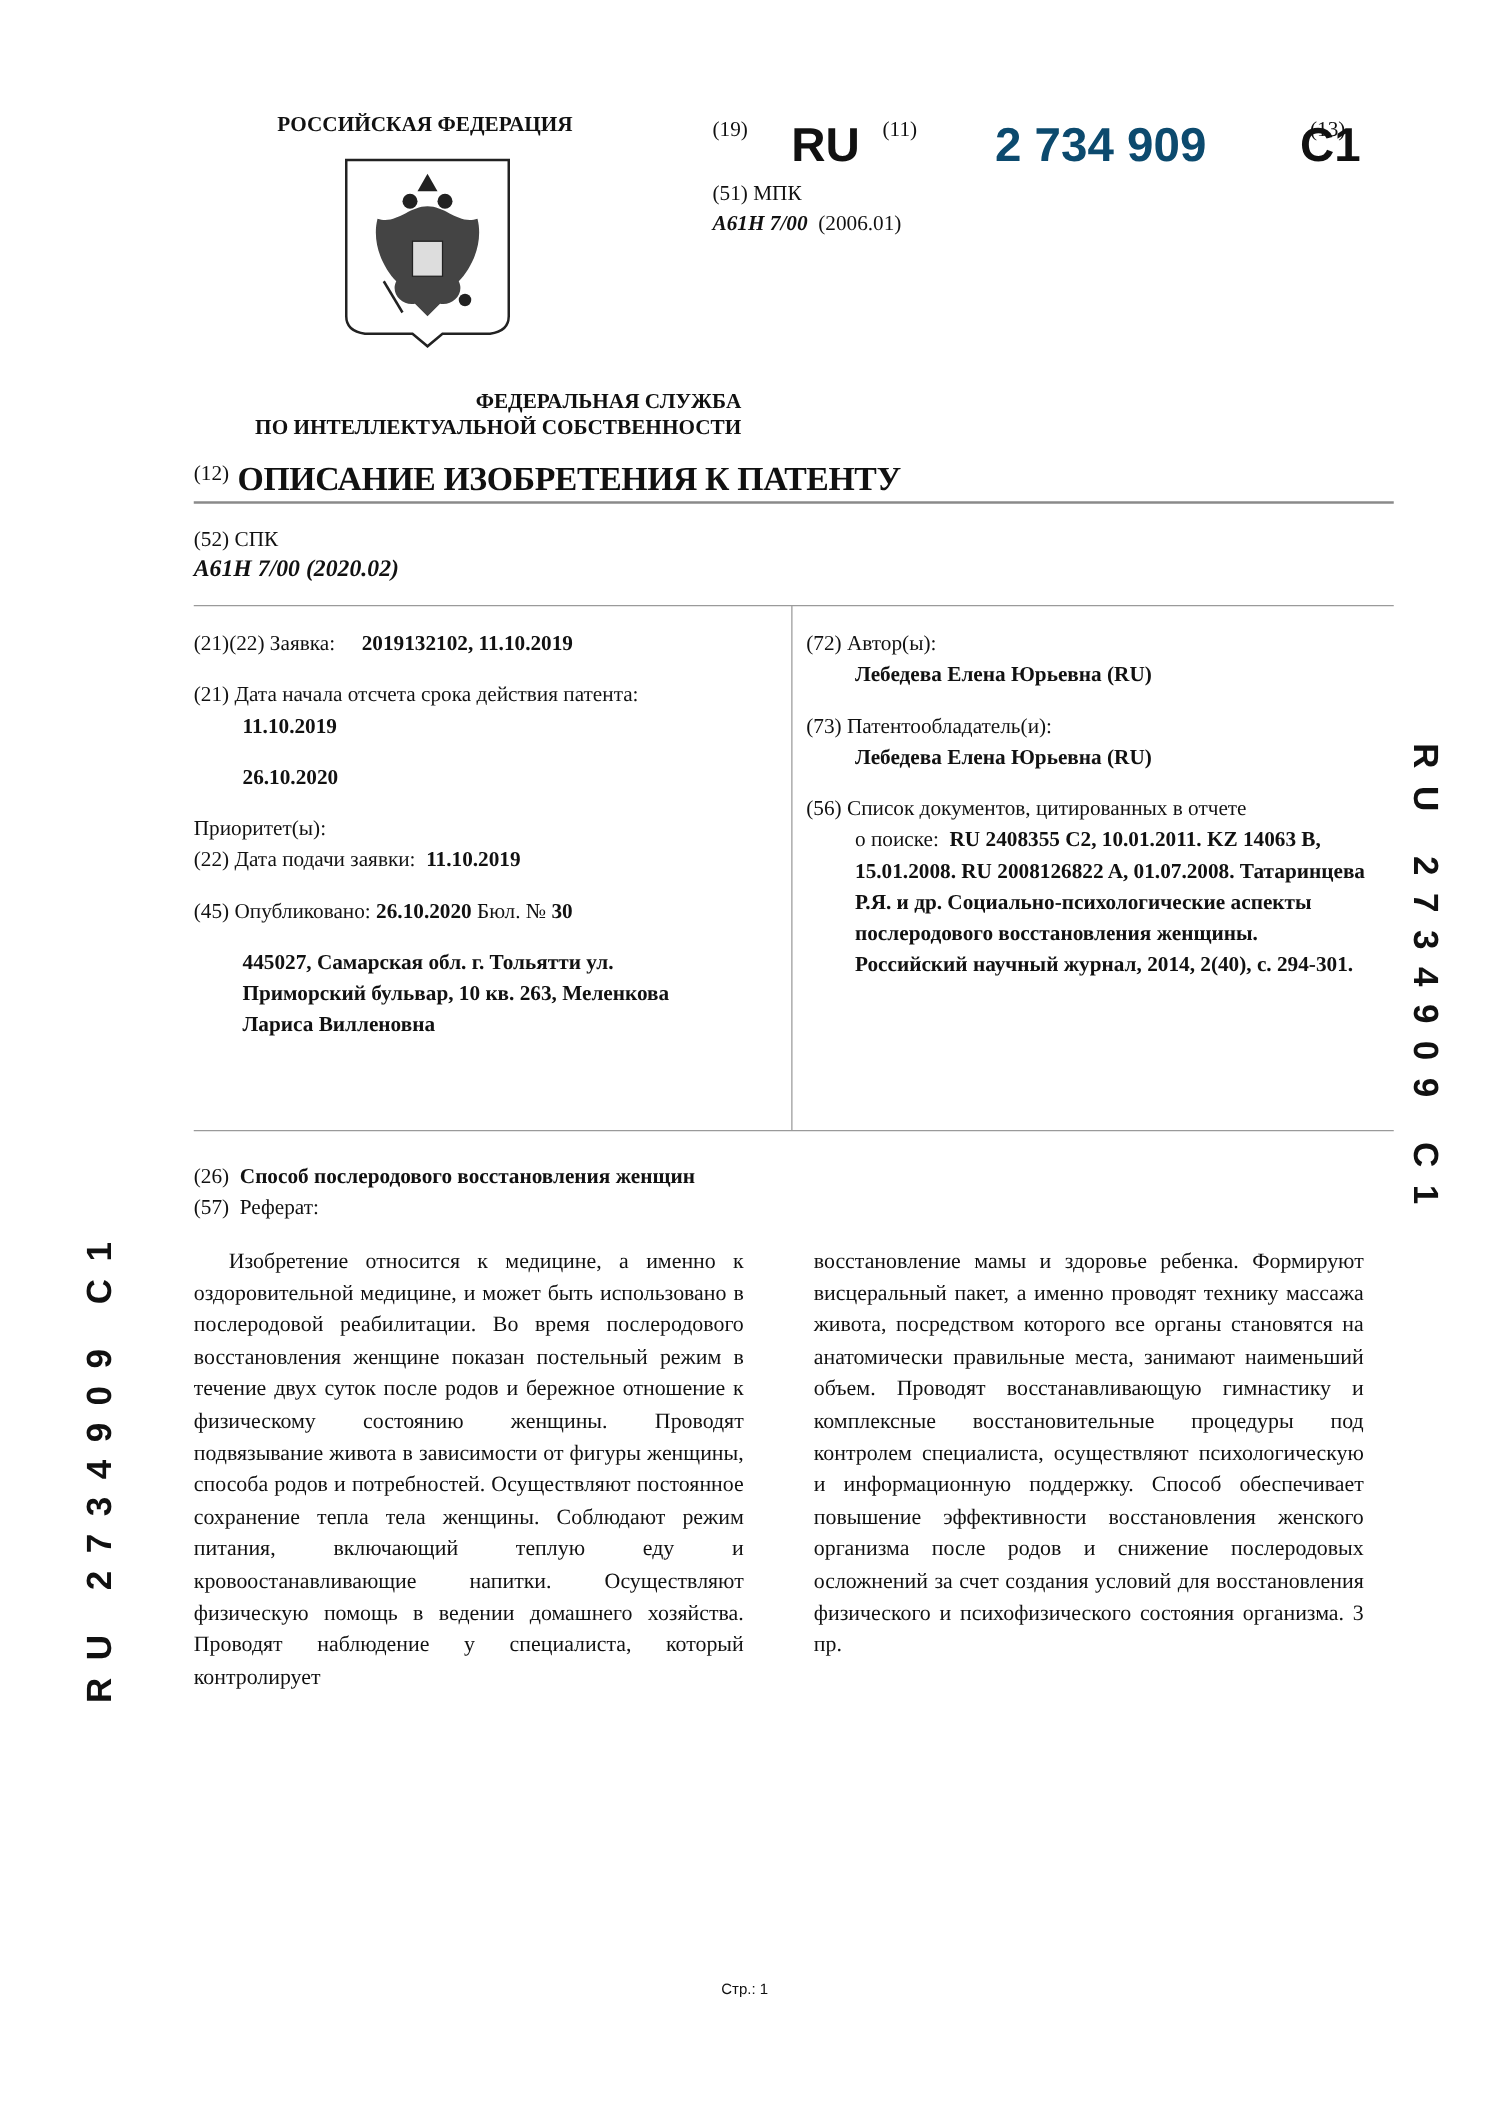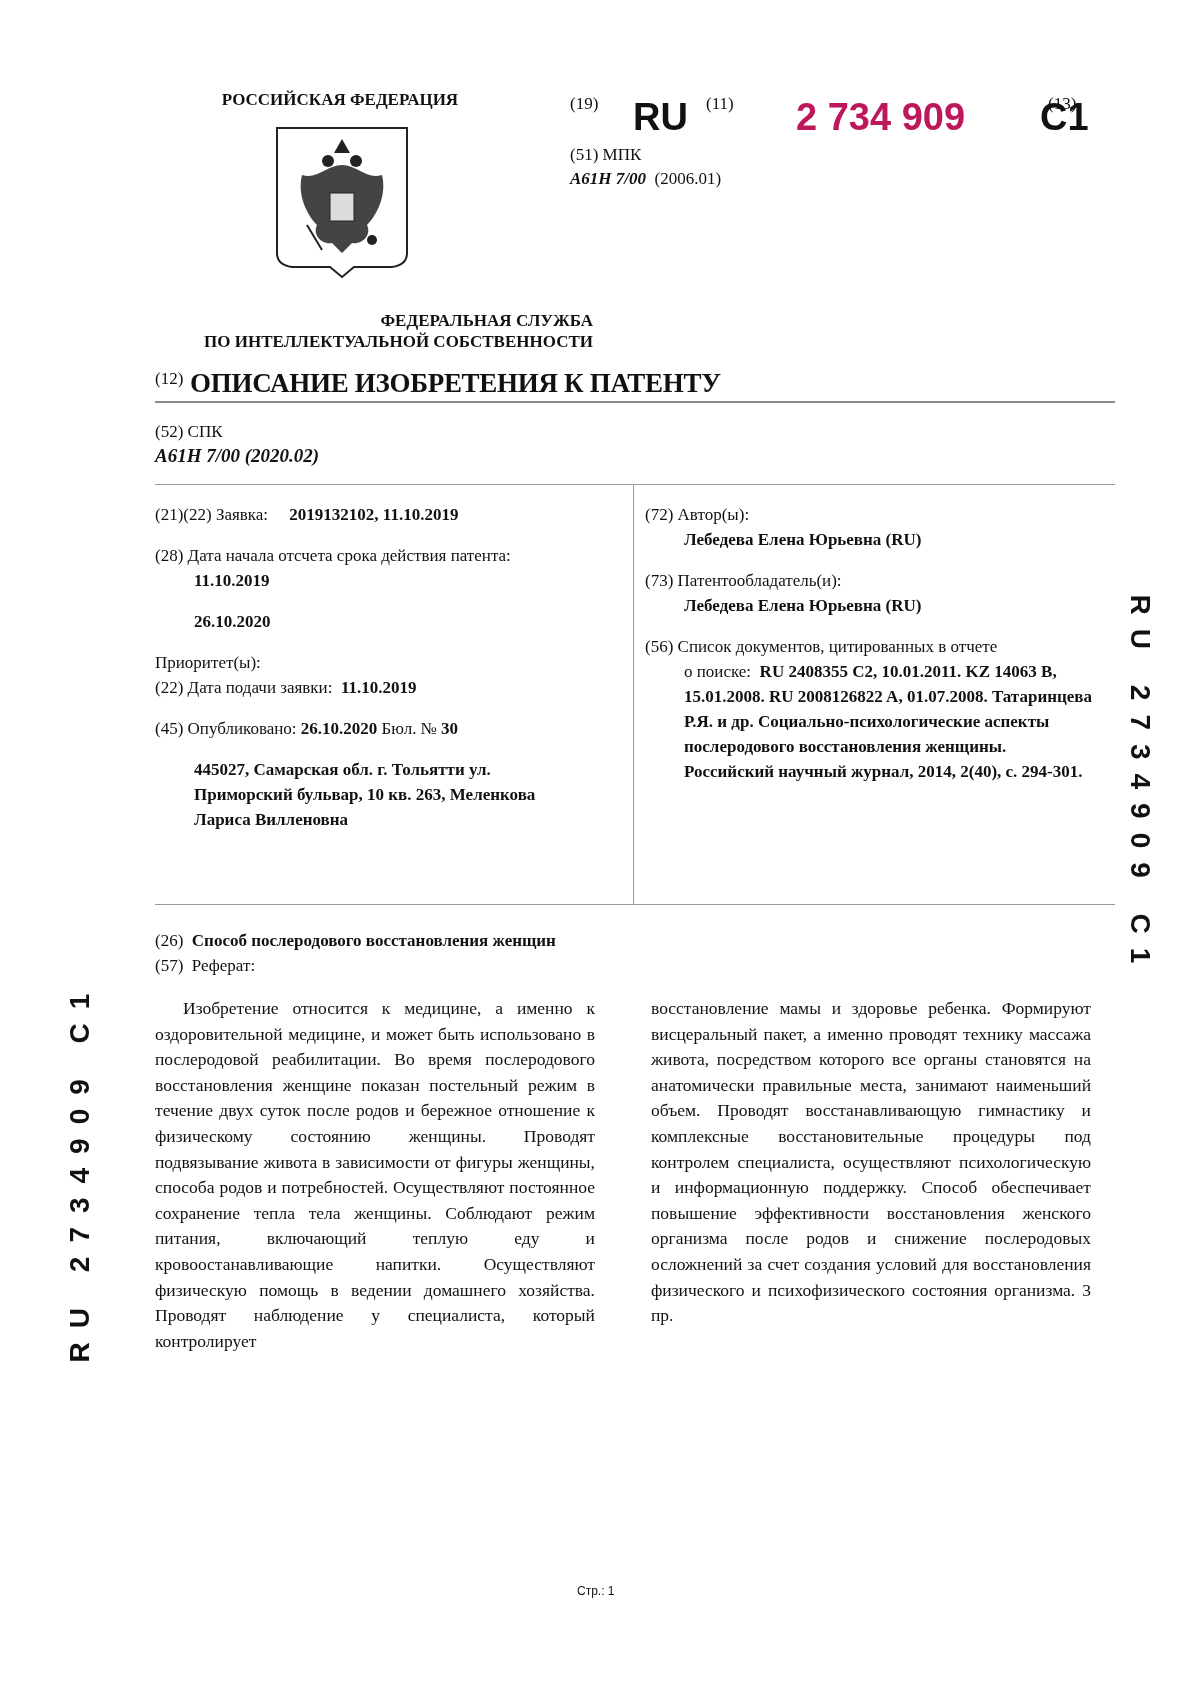--- a/index.html
+++ b/index.html
@@ -8,21 +8,21 @@
   .abs { position:absolute; }
   .b { font-weight:bold; }
   .i { font-style:italic; }
   .sans { font-family:"Liberation Sans", "DejaVu Sans", sans-serif; }
   .country { left:150px; top:90px; width:380px; text-align:center; font-size:17px; font-weight:bold; }
   .emblem { left:272px; top:125px; width:140px; height:170px; }
   .agency { left:113px; top:310px; width:480px; text-align:right; font-size:17px; font-weight:bold; line-height:21px; }
   .code19 { left:570px; top:94px; font-size:17px; }
   .ru-big { left:633px; top:96px; font-size:38px; font-weight:bold; }
   .code11 { left:706px; top:94px; font-size:17px; }
-  .patno { left:796px; top:96px; font-size:38px; font-weight:bold; color:#be185d; }
+  .patno { left:796px; top:96px; font-size:38px; font-weight:bold; color:#0c4a6e; }
   .code13 { left:1048px; top:94px; font-size:17px; }
   .kind { left:1040px; top:96px; font-size:38px; font-weight:bold;text-align:center; }
   .mpk { left:570px; top:143px; font-size:17px; line-height:24px; }
   .title12 { left:155px; top:368px; font-size:27px; }
   .title12 .num { font-size:17px; vertical-align:top; position:relative; top:1px; }
   .title12 .txt { font-weight:bold; letter-spacing:-0.3px; }
   .hr1 { left:155px; top:401px; width:960px; height:2px; background:#8a8a8a; }
   .spk { left:155px; top:420px; font-size:17px; line-height:24px; }
   .hr2 { left:155px; top:484px; width:960px; height:1px; background:#9a9a9a; }
   .vline { left:633px; top:484px; width:1px; height:420px; background:#9a9a9a; }
@@ -88,21 +88,21 @@
 <div class="abs hr2"></div>
 <div class="abs vline"></div>
 <div class="abs hr3"></div>
 
 <div class="abs left-biblio">
   <div class="blk">
     <span>(21)(22) Заявка:</span>&nbsp;&nbsp;&nbsp;&nbsp;
     <span class="b">2019132102,  11.10.2019</span>
   </div>
   <div class="blk">
-    <div>(28) Дата начала отсчета срока действия патента:</div>
+    <div>(21) Дата начала отсчета срока действия патента:</div>
     <div class="ind b">11.10.2019</div>
   </div>
   <div class="blk ind">
     <div class="b">26.10.2020</div>
   </div>
   <div class="blk">
     <div>Приоритет(ы):</div>
     <div>
       <span>(22) Дата подачи заявки:</span>&nbsp;
       <span class="b">11.10.2019</span>

